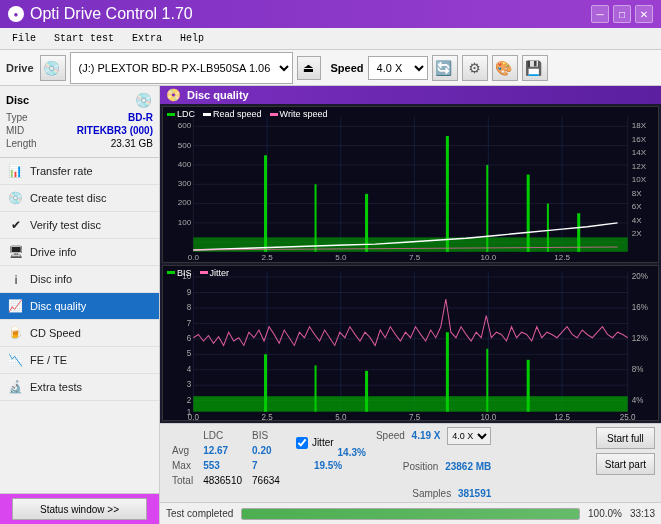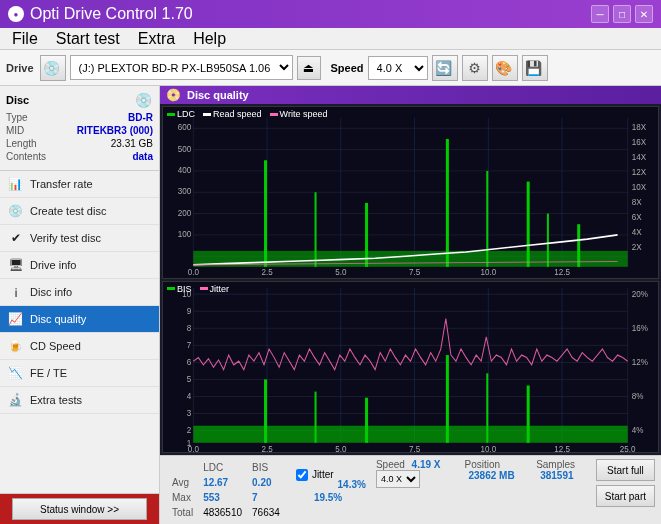--- a/index.html
+++ b/index.html
@@ -56,41 +56,42 @@
       display: flex;
       align-items: center;
       padding: 0 4px;
       border-bottom: 1px solid #ccc;
       gap: 2px;
     }
     .menu-item {
       padding: 2px 8px;
       cursor: pointer;
       border-radius: 2px;
-      font-size: 16px;
+      font-size: 10px;
+      font-family: Liberation Mono, monospace;
     }
 
     
     .toolbar {
       background: #f5f5f5;
       height: 36px;
       display: flex;
       align-items: center;
       padding: 0 6px;
       border-bottom: 1px solid #ccc;
       gap: 4px;
     }
     .toolbar-label {
       font-size: 11px;
       font-weight: bold;
       color: #333;
       margin-right: 2px;
     }
     .toolbar-select {
-      height: 25px;
+      height: 32px;
       font-size: 11px;
       border: 1px solid #aaa;
       background: white;
       padding: 0 4px;
       min-width: 170px;
     }
     .toolbar-btn {
       height: 24px;
       width: 24px;
       border: 1px solid #aaa;
@@ -199,21 +200,21 @@
     }
     .nav-item-icon {
       width: 16px; height: 16px;
       display: flex; align-items: center; justify-content: center;
       font-size: 12px;
     }
 
     
     .sidebar-status {
       padding: 4px 12px;
-      background: #b91c1c;
+      background: #d946ef;
       border-top: 1px solid #ccc;
     }
     .status-btn {
       width: 100%;
       height: 22px;
       background: linear-gradient(to bottom, #f5f5f5, #ddd);
       border: 1px solid #aaa;
       font-size: 10px;
       cursor: pointer;
       text-align: center;
@@ -398,24 +399,20 @@
         <span class="disc-info-key">Type</span>
         <span class="disc-info-val">BD-R</span>
       </div>
       <div class="disc-info-row">
         <span class="disc-info-key">MID</span>
         <span class="disc-info-val">RITEKBR3 (000)</span>
       </div>
       <div class="disc-info-row">
         <span class="disc-info-key">Length</span>
         <span class="disc-info-val-black">23.31 GB</span>
-      </div>
-      <div class="disc-info-row">
-        <span class="disc-info-key">Contents</span>
-        <span class="disc-info-val">data</span>
       </div>
     </div>
 
     <div class="nav-items">
       <div class="nav-item">
         <span class="nav-item-icon">📊</span>
         <span>Transfer rate</span>
       </div>
       <div class="nav-item">
         <span class="nav-item-icon">💿</span>
@@ -645,21 +642,21 @@
         <div class="jitter-section">
           <input type="checkbox" checked="" class="jitter-check" style="">
           <span>Jitter</span>
           <span class="stats-val-blue">14.3%</span>
         </div>
         <div>
           <span style="color:#1a6fc4;font-weight:bold;margin-left:18px;">19.5%</span>
         </div>
       </div>
 
-      <div style="display:flex;flex-direction:row;gap:16px;font-size:10px;">
+      <div style="display:flex;flex-direction:column;gap:16px;font-size:10px;align-items:flex-end;">
         <div>
           <span class="stats-label">Speed</span>
           <span class="speed-val" style="color:#1a6fc4;font-weight:bold;margin:0 4px;">4.19 X</span>
           <select style="height:18px;font-size:9px;border:1px solid #aaa;">
             <option>4.0 X</option>
           </select>
         </div>
         <div>
           <span class="stats-label">Position</span>
           <span class="stats-val-blue" style="margin-left:4px;color:#1a6fc4;font-weight:bold;">23862 MB</span>
@@ -669,14 +666,22 @@
           <span class="stats-val-blue" style="margin-left:4px;color:#1a6fc4;font-weight:bold;">381591</span>
         </div>
       </div>
 
       <div class="right-buttons">
         <button class="action-btn">Start full</button>
         <button class="action-btn">Start part</button>
       </div>
     </div>
 
+    <div class="bottom-bar">
+      <span class="status-text">Test completed</span>
+      <div class="progress-bar-container">
+        <div class="progress-bar-fill" style="width:100%"></div>
+      </div>
+      <span class="progress-pct">100.0%</span>
+      <span class="time-text">33:13</span>
+    </div>
   </div>
 </div>
 
 </body></html>

